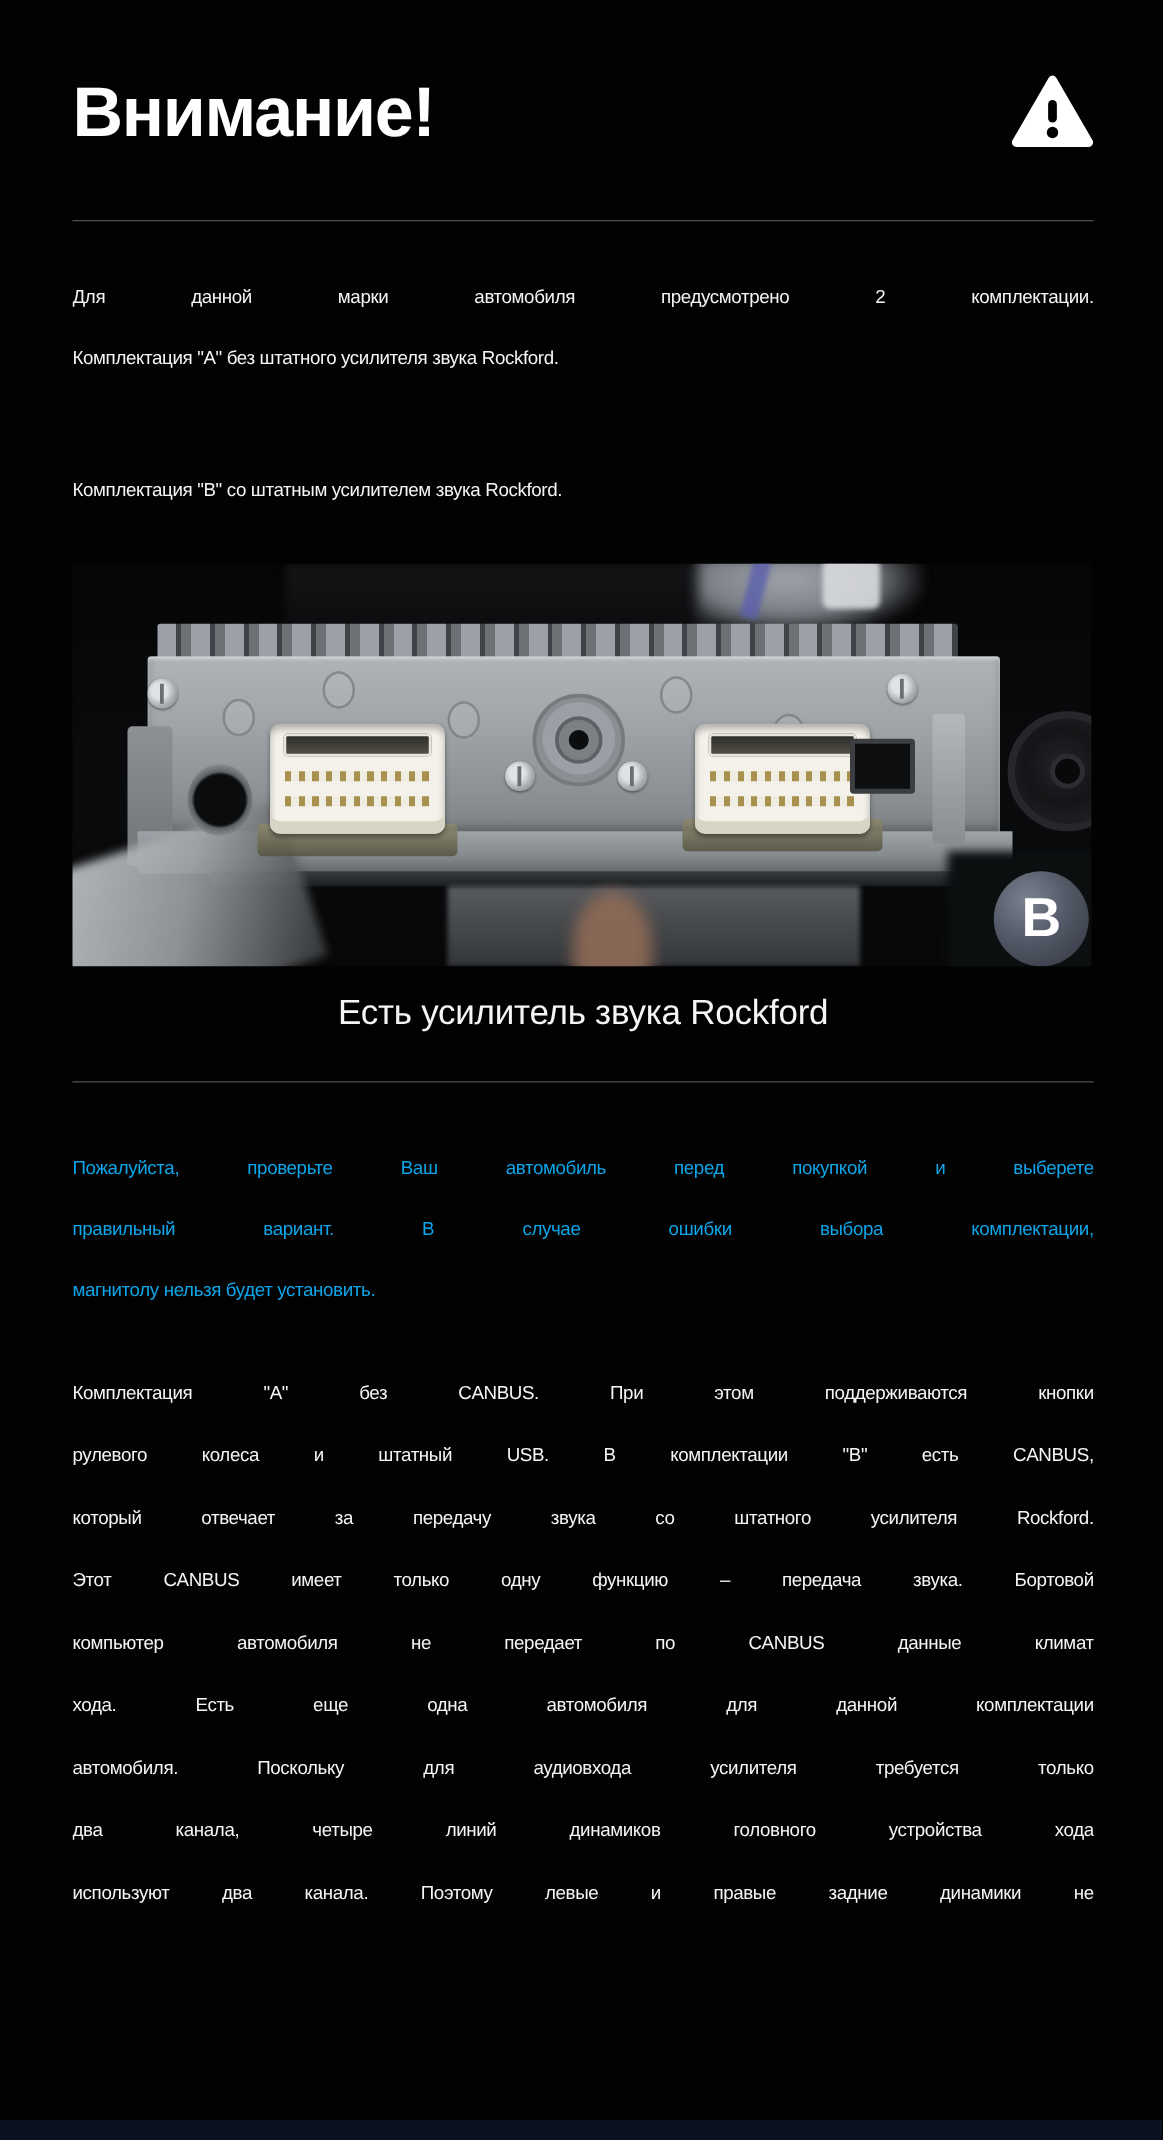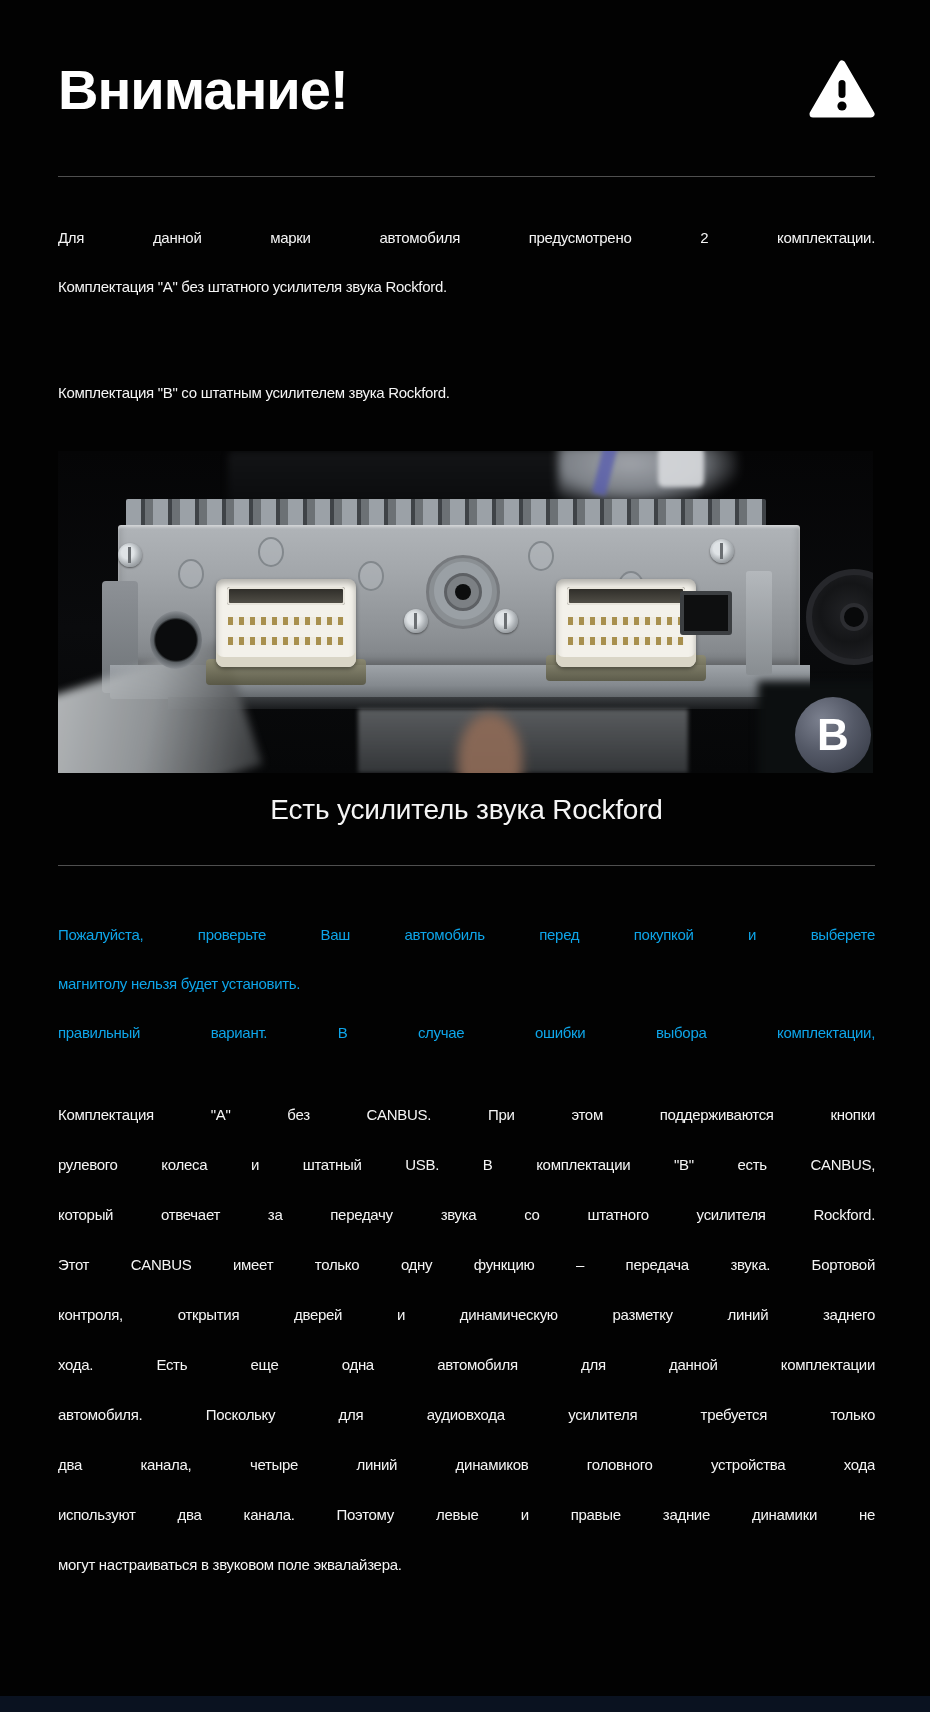--- a/index.html
+++ b/index.html
@@ -175,33 +175,32 @@
         <span>B</span>
       </div>
     </div>
 
     <div class="caption">Есть усилитель звука Rockford</div>
 
     <hr class="divider divider-2">
 
     <div class="para note">
       <div class="line jline">Пожалуйста, проверьте Ваш автомобиль перед покупкой и выберете</div>
+      <div class="line jline">правильный вариант. В случае ошибки выбора комплектации,</div>
       <div class="line lline">магнитолу нельзя будет установить.</div>
-      <div class="line jline">правильный вариант. В случае ошибки выбора комплектации,</div>
     </div>
 
     <div class="para details">
       <div class="line jline">Комплектация "А" без CANBUS. При этом поддерживаются кнопки</div>
       <div class="line jline">рулевого колеса и штатный USB. В комплектации "В" есть CANBUS,</div>
       <div class="line jline">который отвечает за передачу звука со штатного усилителя Rockford.</div>
       <div class="line jline">Этот CANBUS имеет только одну функцию – передача звука. Бортовой</div>
-      <div class="line jline">контроля, открытия дверей и динамическую разметку линий заднего</div>
+      <div class="line jline">компьютер автомобиля не передает по CANBUS данные климат</div>
       <div class="line jline">хода. Есть еще одна автомобиля для данной комплектации</div>
       <div class="line jline">автомобиля. Поскольку для аудиовхода усилителя требуется только</div>
       <div class="line jline">два канала, четыре линий динамиков головного устройства хода</div>
       <div class="line jline">используют два канала. Поэтому левые и правые задние динамики не</div>
-      <div class="line lline">могут настраиваться в звуковом поле эквалайзера.</div>
     </div>
 
   </div>
 
   <div class="bottom-bar"></div>
 </div>
 
 </body></html>

